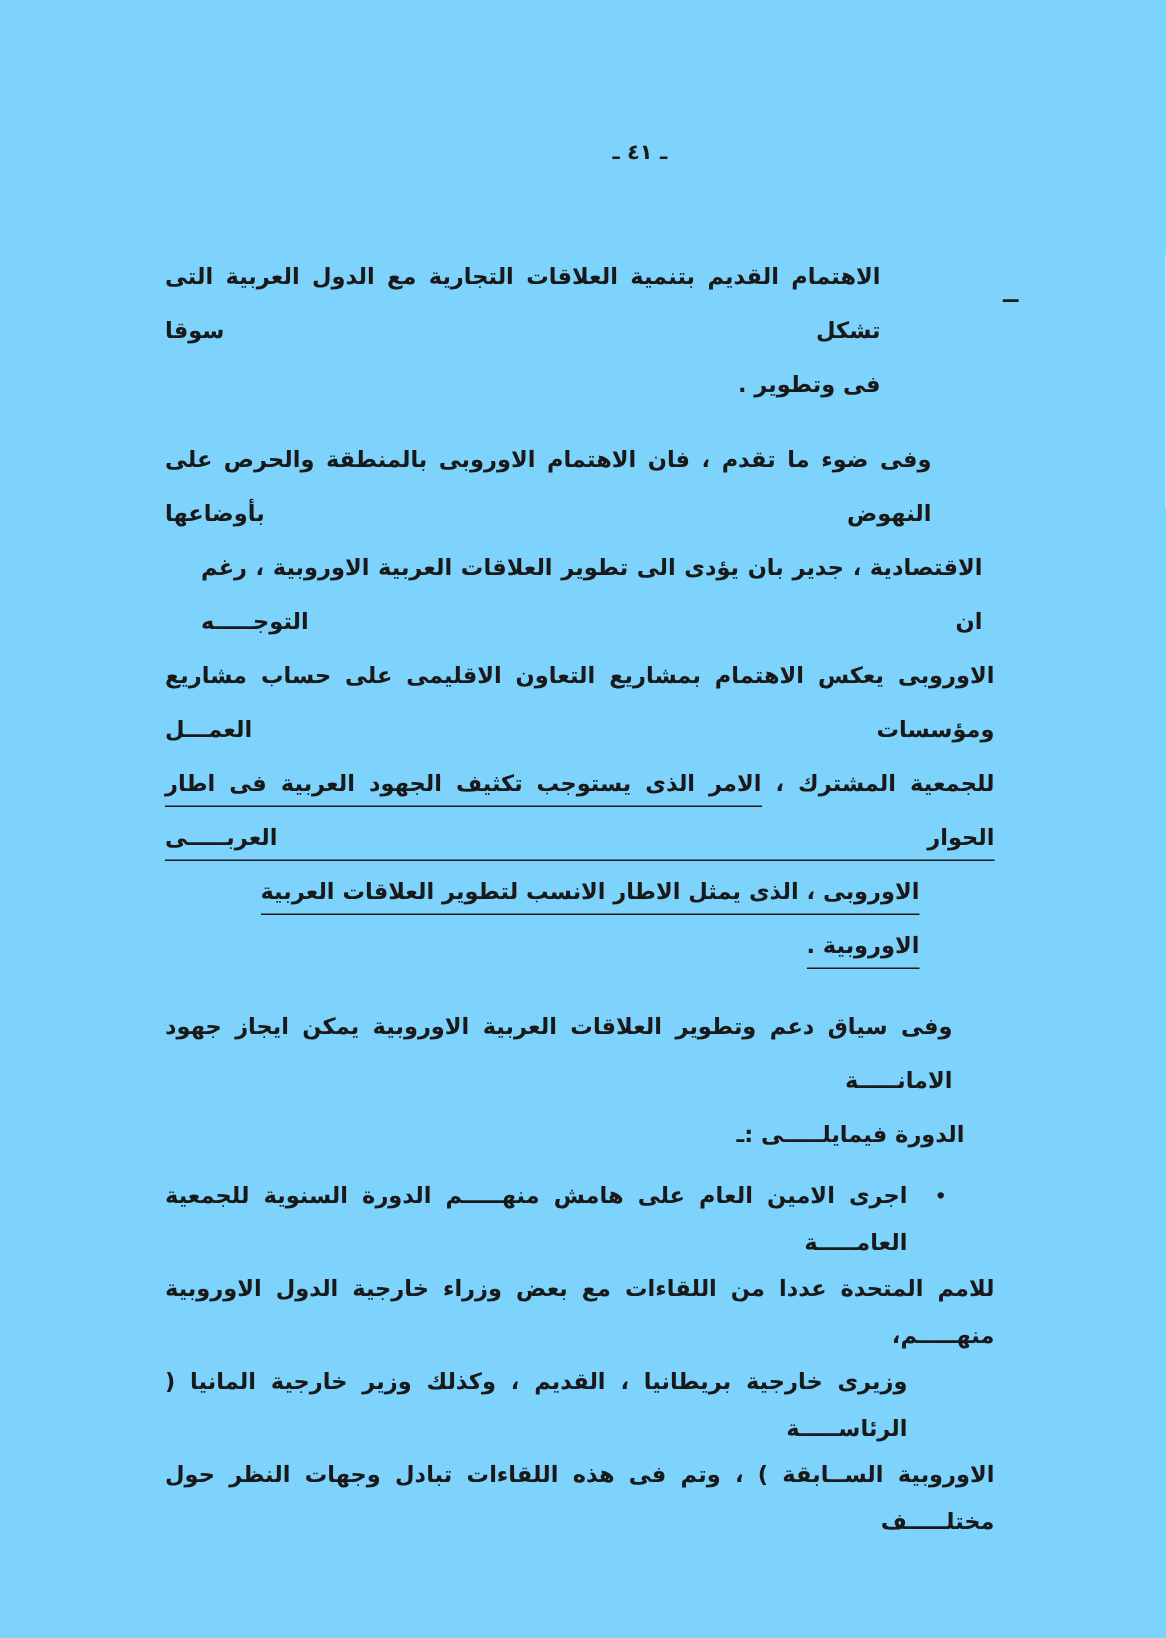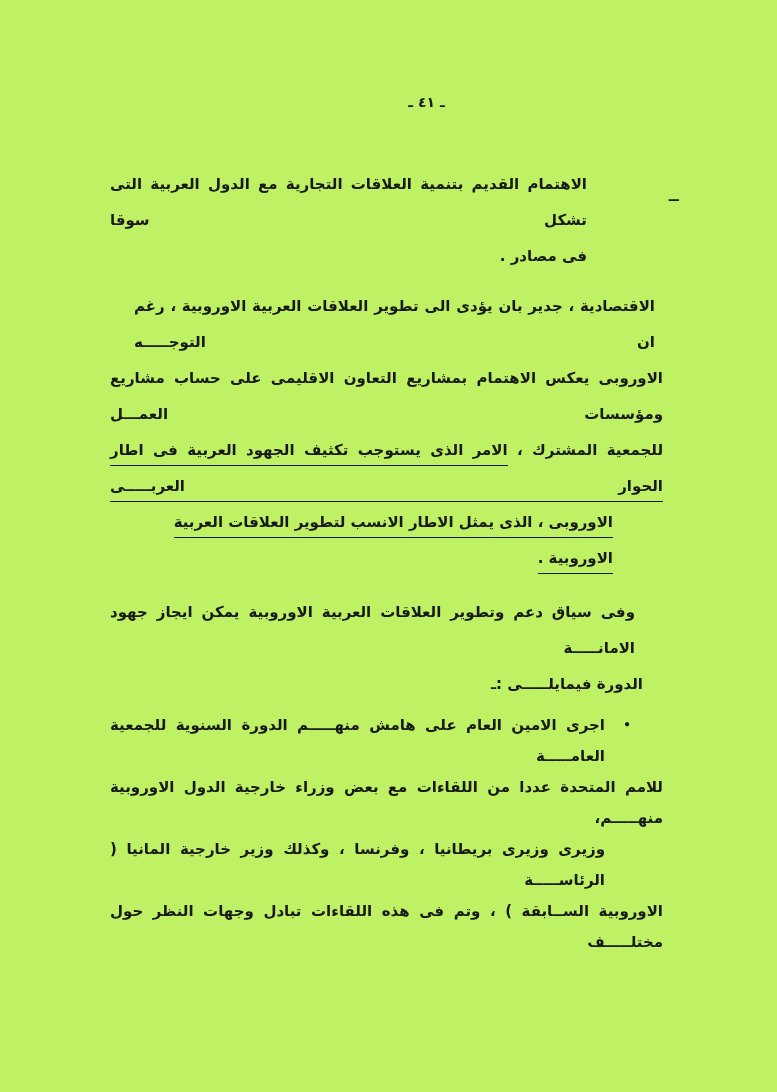--- a/index.html
+++ b/index.html
@@ -5,21 +5,21 @@
   html,body{margin:0;padding:0;}
   body{
     width:777px;height:1092px;
     background:#fcfcfa;
     font-family:"DejaVu Sans",sans-serif;
     overflow:hidden;
   }
   .page{
     position:relative;
     width:777px;height:1092px;
-    background:#bef264;
+    background:#7dd3fc;
     color:#161616;
     box-sizing:border-box;
   }
   .pageno{
     padding-top:94px;
     text-align:center;
     font-size:14px;
     font-weight:700;
     letter-spacing:3px;
     transform:translateX(38px);
@@ -71,38 +71,39 @@
 
 <div class="page">
 
   <div class="pageno">ـ ٤١ ـ</div>
 
   <div class="doc">
 
     <div class="para para1">
       <span class="dashmark">ــ</span>
       <div class="ln j">الاهتمام القديم بتنمية العلاقات التجارية مع الدول العربية التى تشكل سوقا</div>
-      <div class="ln">فى مصادر .</div>
+      <div class="ln">فى وتطوير .</div>
     </div>
 
     <div class="para para2">
+      <div class="ln j pr42">وفى ضوء ما تقدم ، فان الاهتمام الاوروبى بالمنطقة والحرص على النهوض بأوضاعها</div>
       <div class="ln j pr8">الاقتصادية ، جدير بان يؤدى الى تطوير العلاقات العربية الاوروبية ، رغم ان التوجـــــه</div>
       <div class="ln j">الاوروبى يعكس الاهتمام بمشاريع التعاون الاقليمى على حساب مشاريع ومؤسسات العمـــل</div>
       <div class="ln j"><span>للجمعية المشترك ، </span><span class="u">الامر الذى يستوجب تكثيف الجهود العربية فى اطار الحوار العربـــــى</span></div>
       <div class="ln pr50"><span class="u">الاوروبى ، الذى يمثل الاطار الانسب لتطوير العلاقات العربية الاوروبية .</span></div>
     </div>
 
     <div class="para para3">
       <div class="ln j pr28">وفى سياق دعم وتطوير العلاقات العربية الاوروبية يمكن ايجاز جهود الامانـــــة</div>
       <div class="ln pr20">الدورة فيمايلـــــى :ـ</div>
     </div>
 
     <div class="itm itm1">
       <span class="blt">•</span>
       <div class="ln j pr58">اجرى الامين العام على هامش منهـــــم الدورة السنوية للجمعية العامـــــة</div>
       <div class="ln j">للامم المتحدة عددا من اللقاءات مع بعض وزراء خارجية الدول الاوروبية منهـــــم،</div>
-      <div class="ln j pr58">وزيرى وزيرى بريطانيا ، وفرنسا ، وكذلك وزير خارجية المانيا ( الرئاســـــة</div>
+      <div class="ln j pr58">وزيرى خارجية بريطانيا ، القديم ، وكذلك وزير خارجية المانيا ( الرئاســـــة</div>
       <div class="ln j">الاوروبية الســابقة ) ، وتم فى هذه اللقاءات تبادل وجهات النظر حول مختلـــــف</div>
 
     </div>
 
   </div>
 </div>
 
 </body></html>

